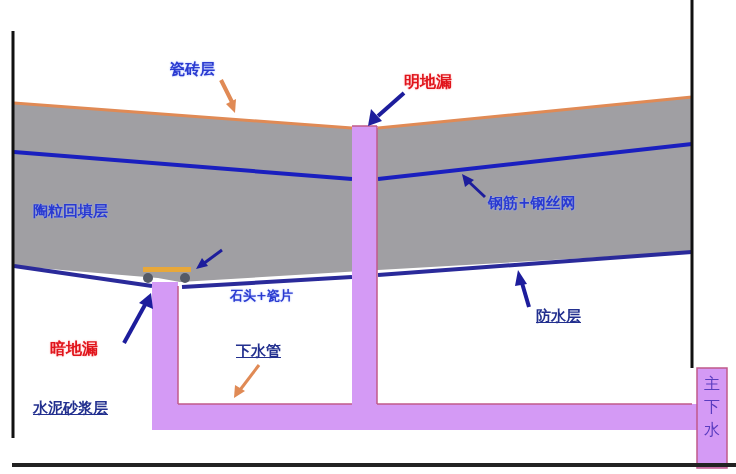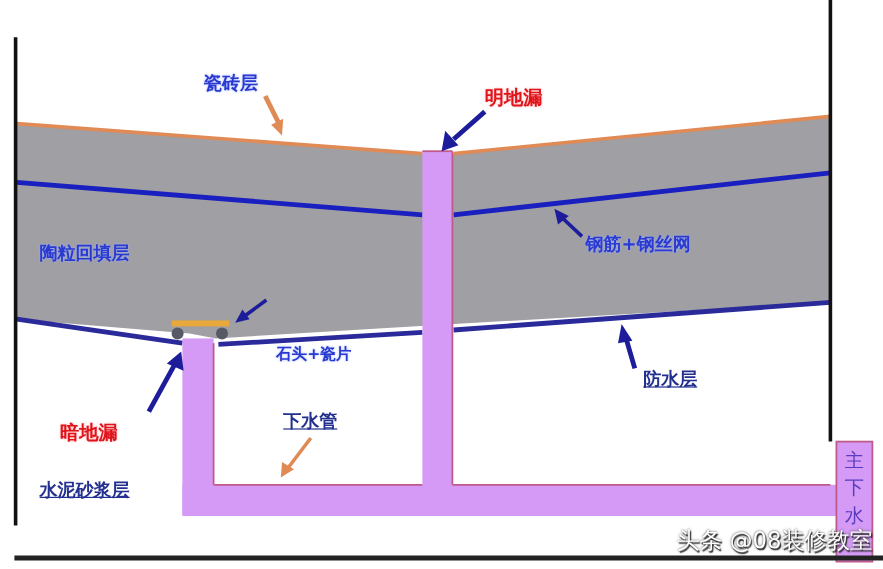--- a/index.html
+++ b/index.html
@@ -84,25 +84,24 @@
       <line x1="259" y1="365" x2="240" y2="390" stroke="#e08a55" stroke-width="3"></line>
       <polygon points="234,398 235,385 245,391" fill="#e08a55"></polygon>
     </g>
   </svg>
 
   <div class="lbl lbl-blue" style="left:170px; top:62px;">瓷砖层</div>
   <div class="lbl lbl-red" style="left:404px; top:74px;">明地漏</div>
   <div class="lbl lbl-blue" style="left:33px; top:204px;">陶粒回填层</div>
   <div class="lbl lbl-blue" style="left:488px; top:196px;text-align:center;">钢筋+钢丝网</div>
   <div class="lbl lbl-blue lbl-small" style="left:230px; top:243px;margin-top:46px;">石头+瓷片</div>
-  <div class="lbl lbl-red" style="left:50px; top:341px;margin-top:12px;">暗地漏</div>
+  <div class="lbl lbl-red" style="left:50px; top:341px;">暗地漏</div>
   <div class="lbl lbl-navy" style="left:536px; top:309px;">防水层</div>
   <div class="lbl lbl-navy" style="left:236px; top:344px;">下水管</div>
   <div class="lbl lbl-navy" style="left:33px; top:401px;">水泥砂浆层</div>
 
   <div class="main-pipe-label">
     <div>主</div>
     <div>下</div>
     <div>水</div>
   </div>
 
-  <div class="watermark">头条 @08装修教室</div>
 </div>
 
 </body></html>

